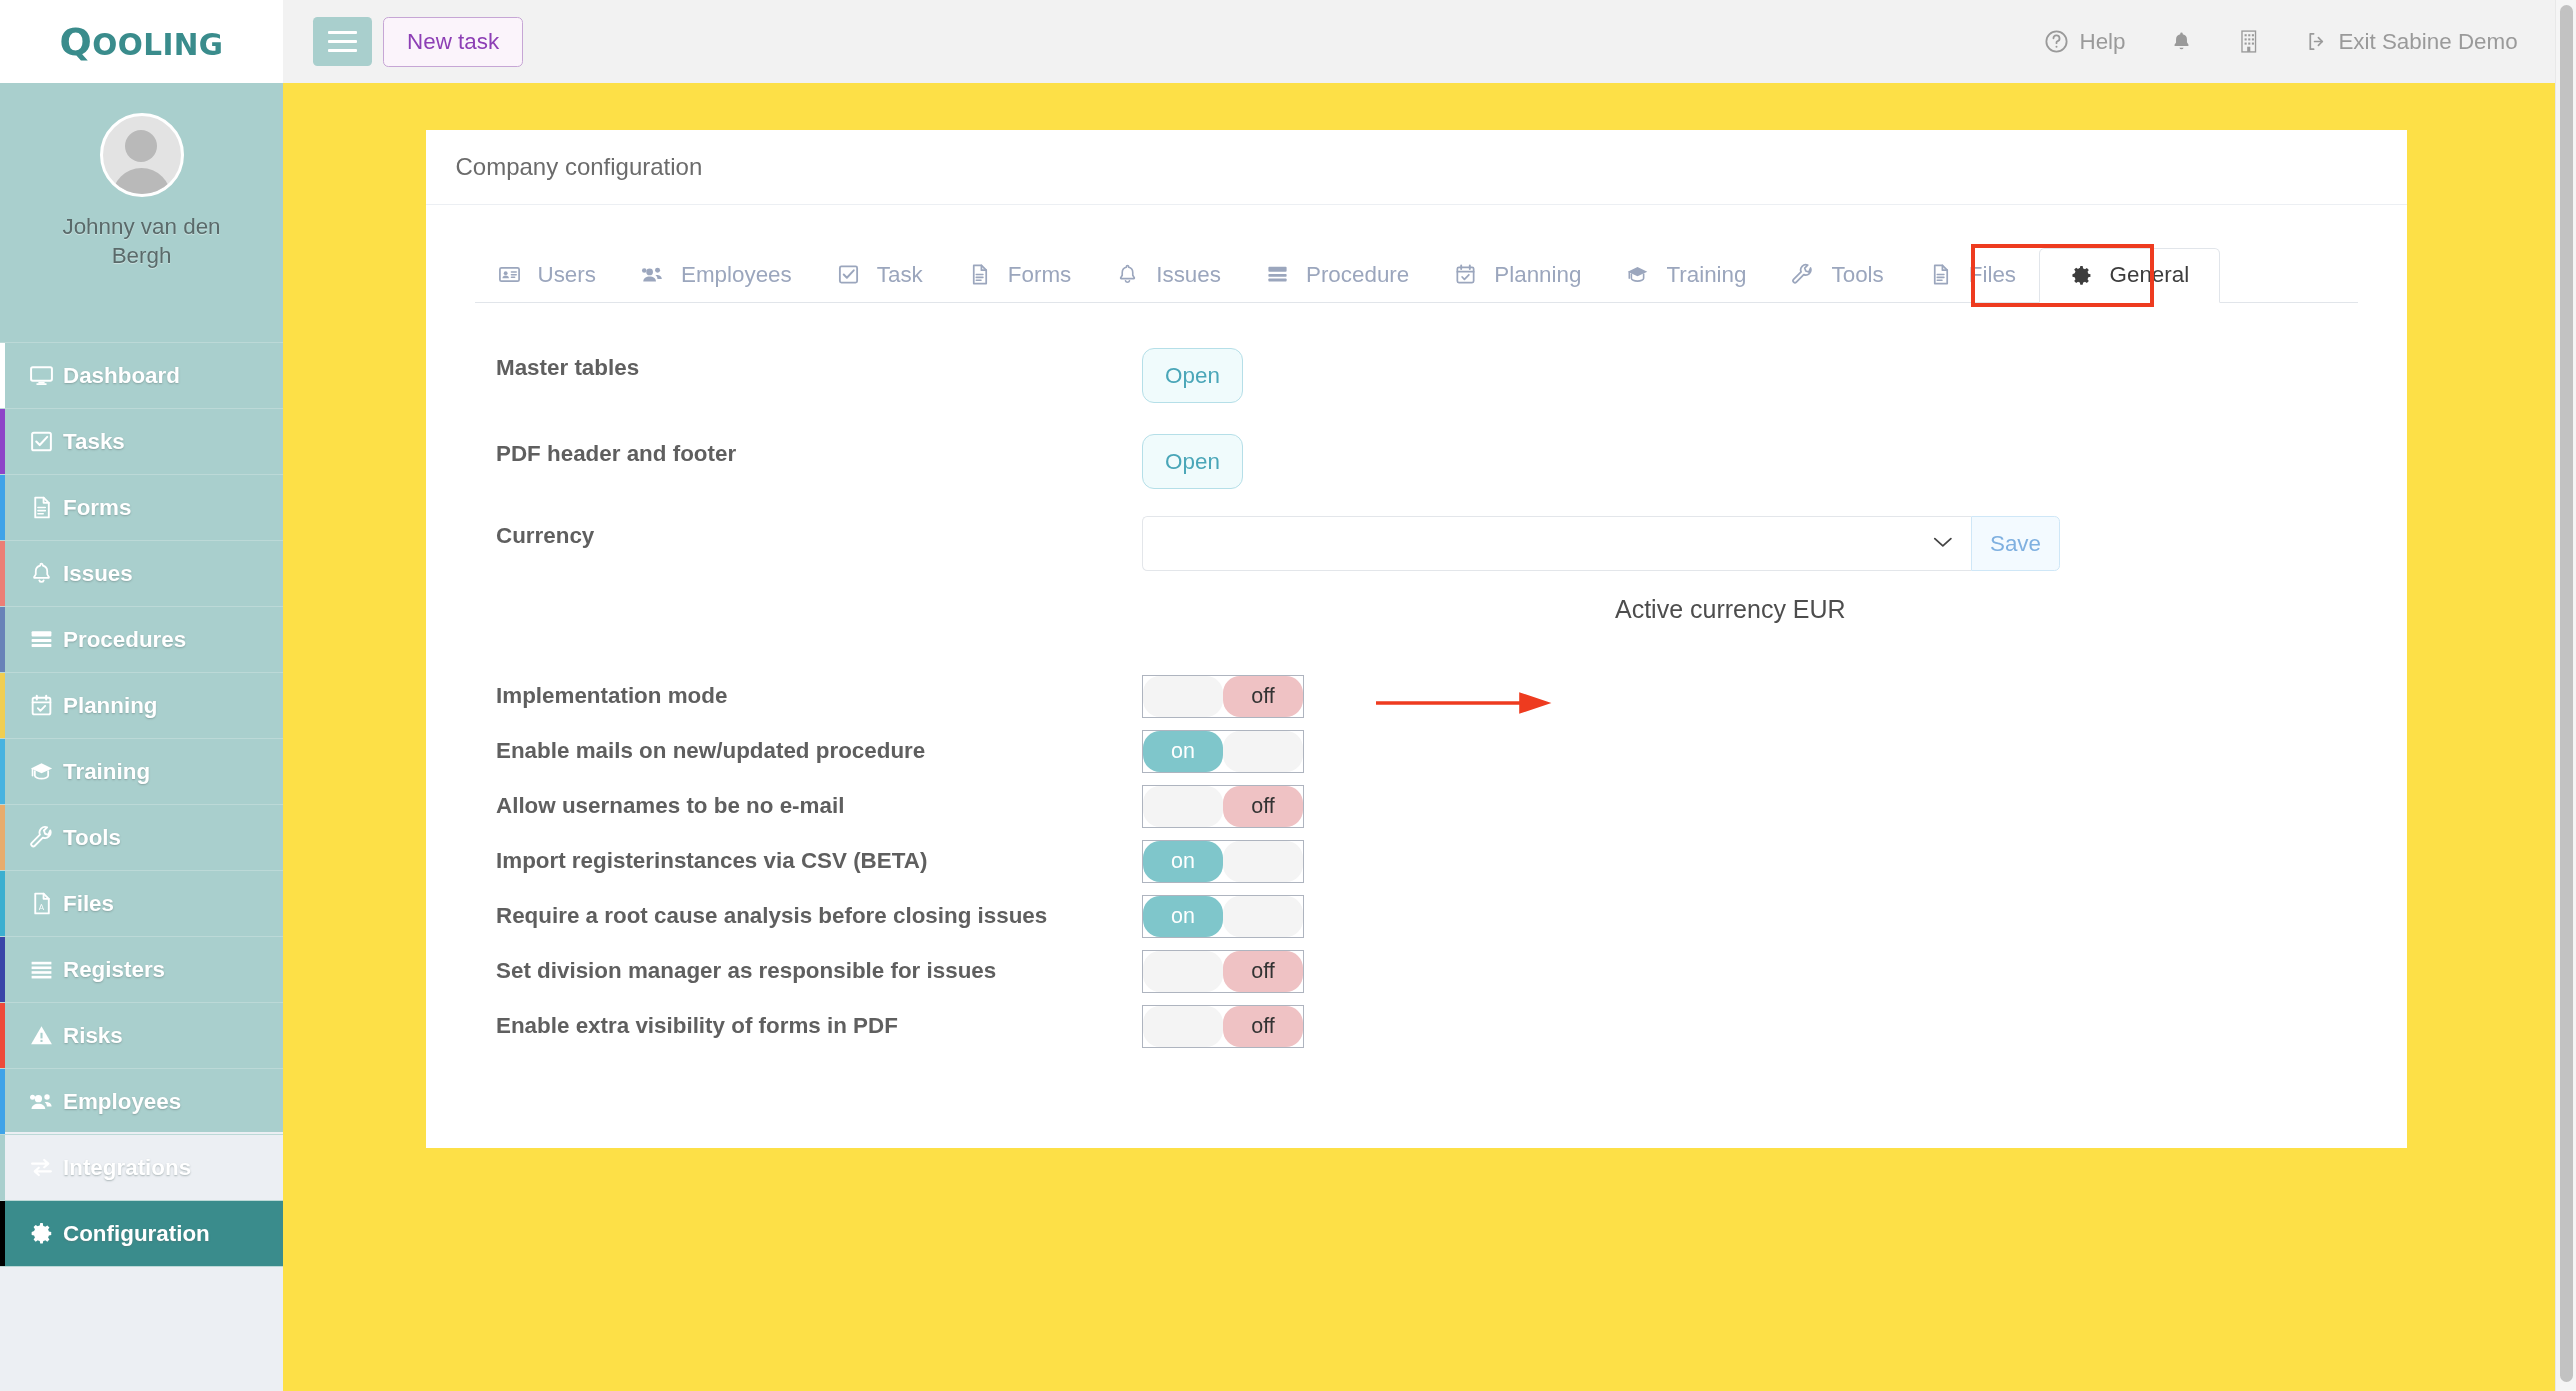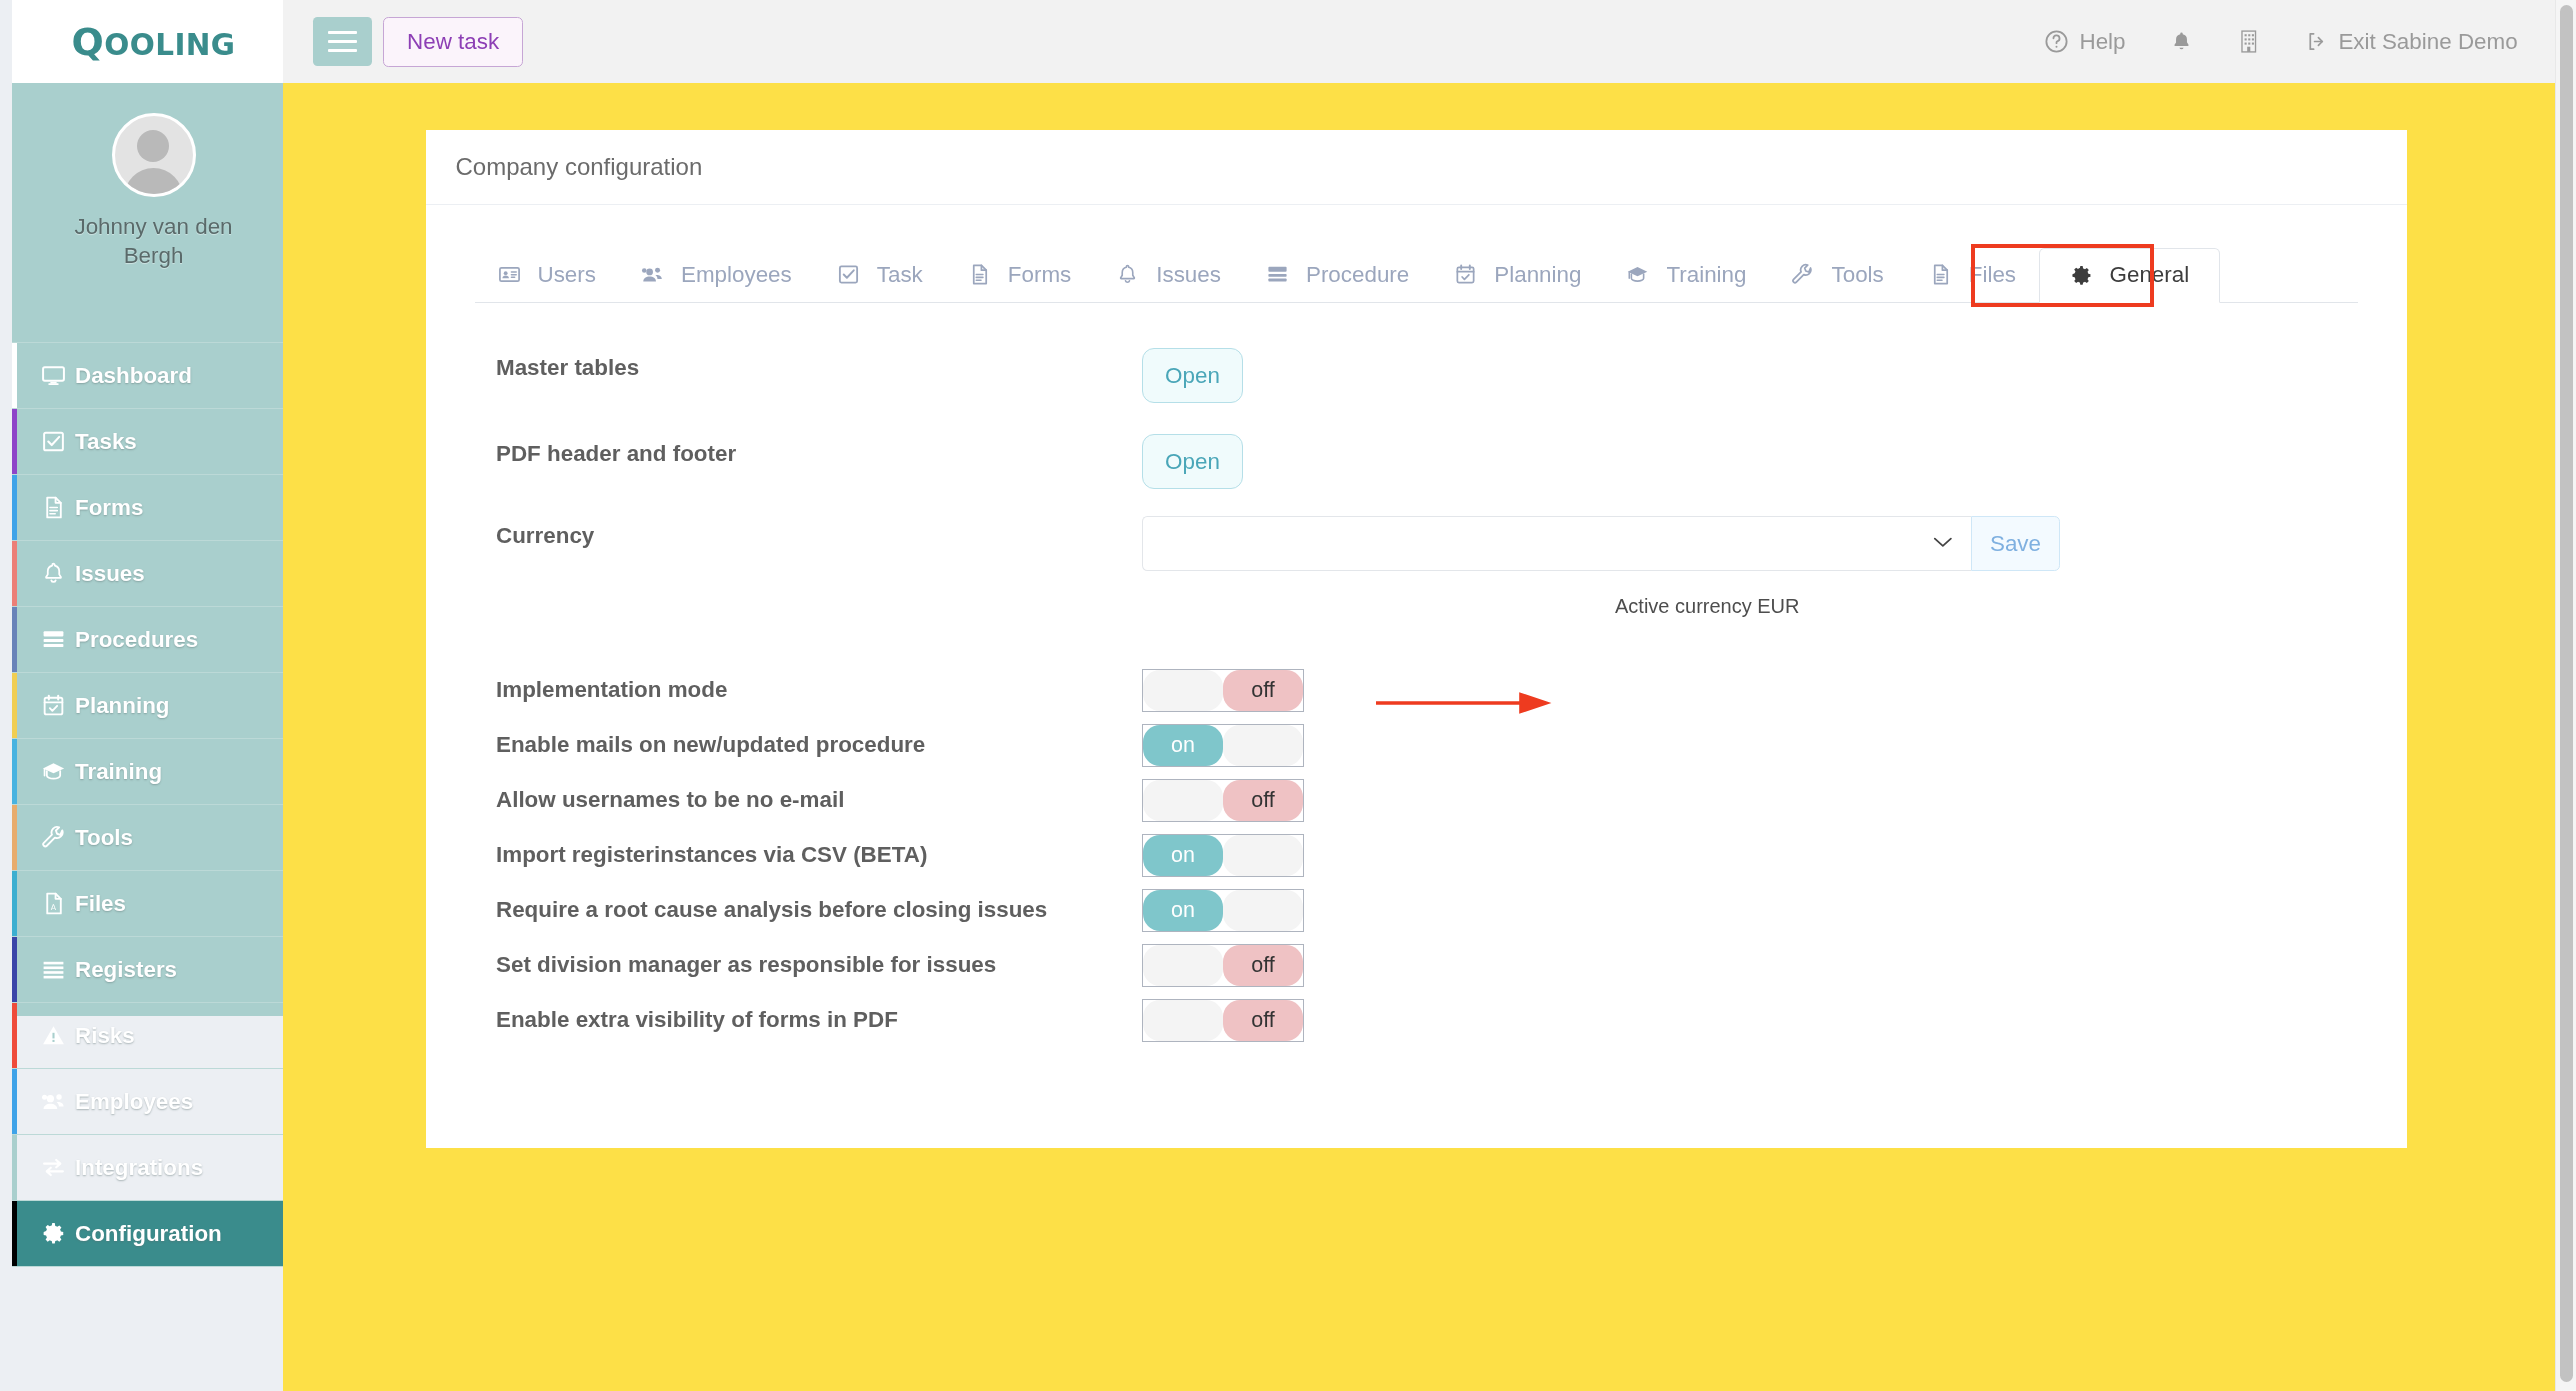--- a/index.html
+++ b/index.html
@@ -9,22 +9,22 @@
     font-family: "Liberation Sans", sans-serif;
     background: #eceff3;
     overflow: hidden;
   }
 
   
   #app { position: relative; width: 2576px; height: 1392px; }
 
   
   #sidebar {
-    position: absolute; left: 12px; top: 0;
-    width: 283px; height: 1016px;
+    position: absolute; left: 0; top: 0;
+    width: 283px; height: 1132px;
     background: #a9cfcd;
   }
   .brand {
     height: 83px; background: #ffffff;
     display: flex; align-items: center; justify-content: center;
   }
   .brand-logo {
     font-size: 38px; font-weight: bold; color: #3a8c8c;
     letter-spacing: 0.4px; font-family: "DejaVu Sans", sans-serif;
   }
@@ -179,21 +179,21 @@
     transform: translateY(-50%);
   }
   .save-btn {
     width: 89px; height: 55px;
     background: #f3faff; border: 0.9px solid #cfe7f7; border-radius: 0 5.4px 5.4px 0;
     color: #7fb0e0; font-size: 22.4px; cursor: pointer;
     font-family: "Liberation Sans", sans-serif;
   }
   .active-cur {
     margin-left: 1119px; margin-top: 21.5px;
-    font-size: 20px; color: #4d4d4d;
+    font-size: 25px; color: #4d4d4d;
   }
 
   .toggles { margin-top: 45px; }
   .trow {
     display: flex; align-items: center; height: 55px;
   }
   .trow .slabel { padding-top: 0; }
   .toggle {
     width: 162px; height: 43px; display: flex;
     border: 0.9px solid #aeb4bf; cursor: pointer;

